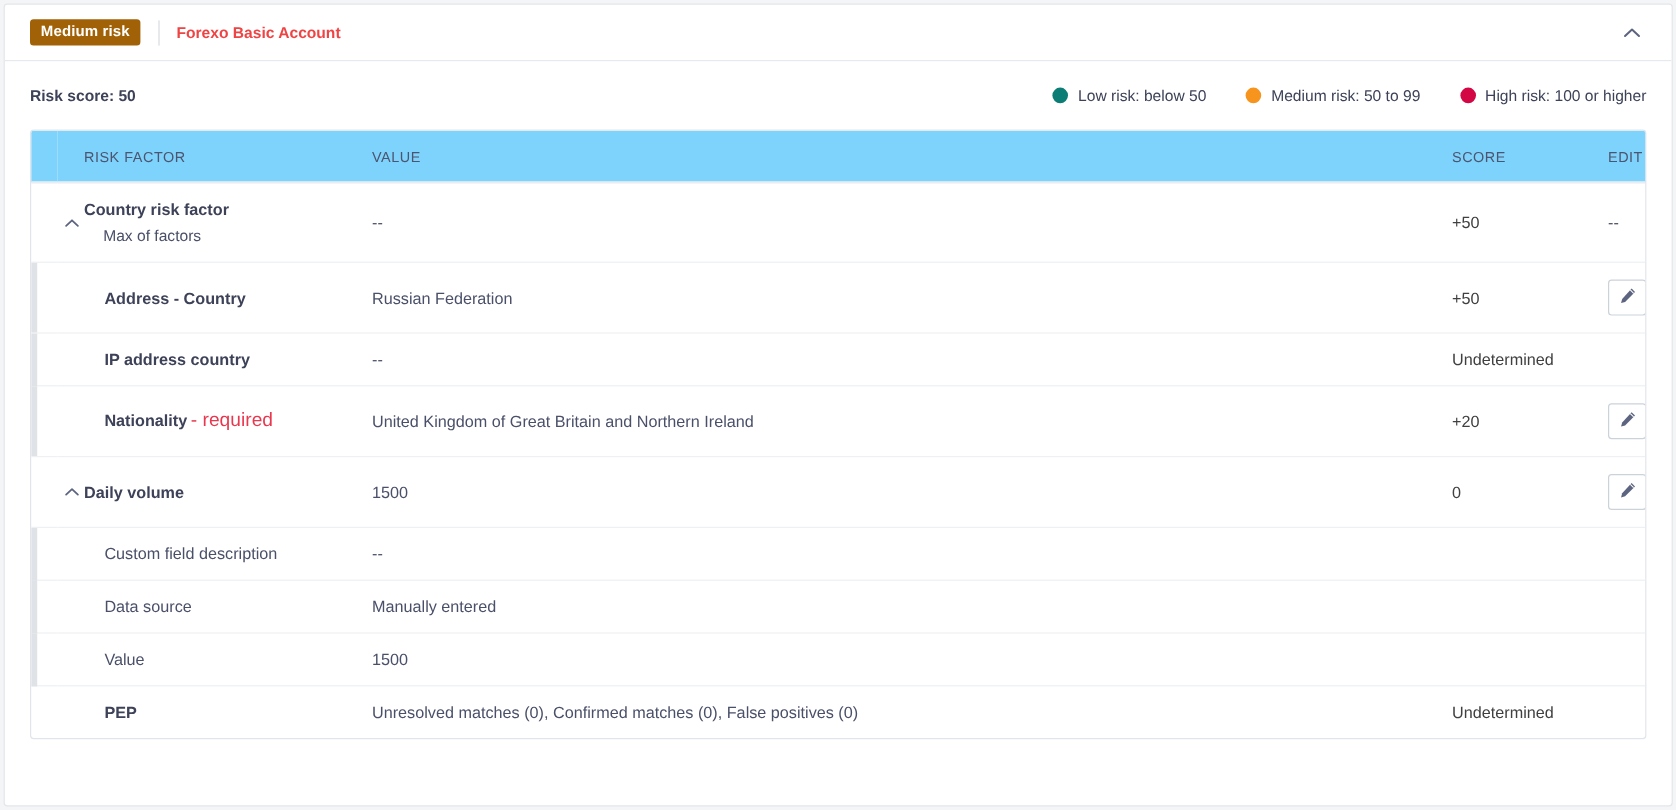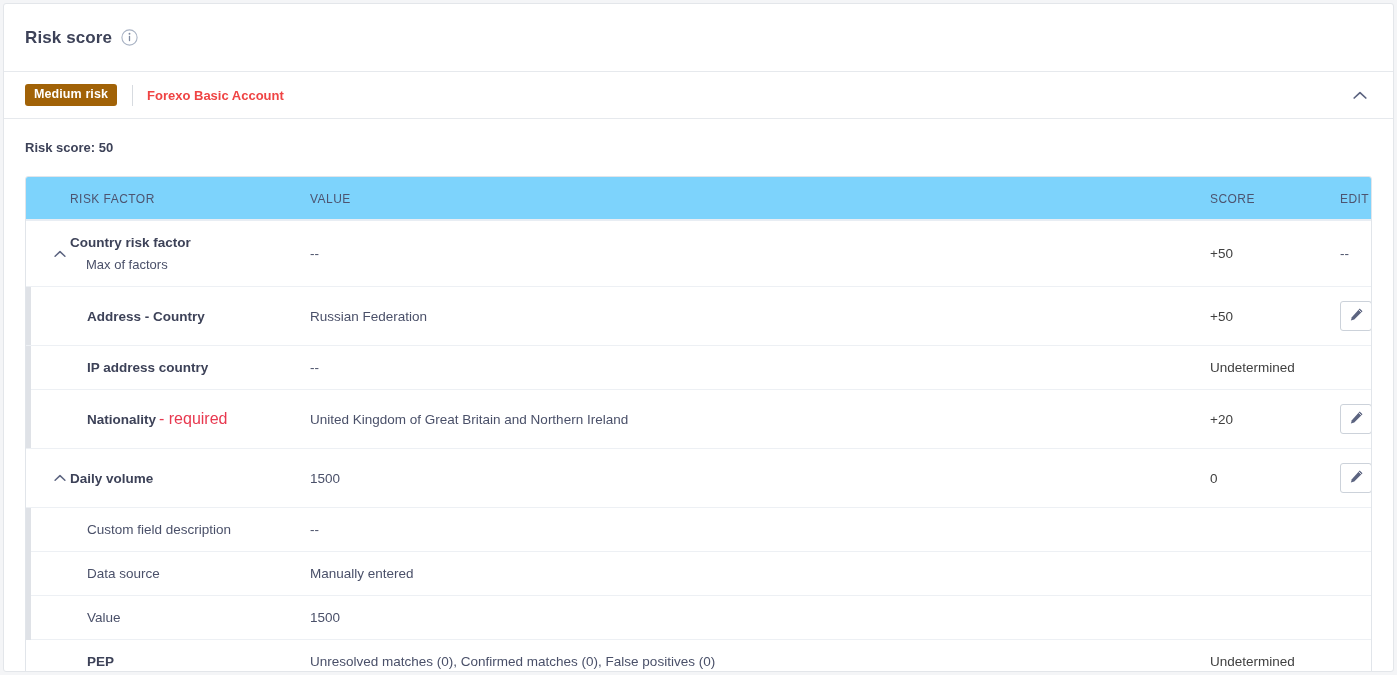--- a/index.html
+++ b/index.html
@@ -193,44 +193,48 @@
     cursor: pointer;
     padding: 0;
   }
   .dash { color: #4a5069; font-size: 13.5px; }
 </style>
 </head>
 <body>
 
 <div class="card">
 
-  <div class="card-header">
-    <span class="card-title">Risk score</span>
-    <span class="info-icon">
-      <svg width="17" height="17" viewBox="0 0 17 17">
-        <circle cx="8.5" cy="8.5" r="7.6" fill="none" stroke="#a9b3c4" stroke-width="1.1"></circle>
-        <circle cx="8.5" cy="4.8" r="0.95" fill="#7f8aa0"></circle>
-        <rect x="7.85" y="6.8" width="1.3" height="5.4" rx="0.6" fill="#7f8aa0"></rect>
-      </svg>
-    </span>
-  </div>
 
   <div class="sub-header">
     <span class="risk-badge">Medium risk</span>
     <span class="sub-divider"></span>
     <span class="account-name">Forexo Basic Account</span>
     <span class="collapse-btn">
       <svg width="14" height="9" viewBox="0 0 14 9">
         <path d="M1.2 7 L7 1.6 L12.8 7" fill="none" stroke="#5c6480" stroke-width="1.7" stroke-linecap="round" stroke-linejoin="round"></path>
       </svg>
     </span>
   </div>
 
   <div class="score-row">
     <span class="score-label">Risk score: 50</span>
+    <div class="legend">
+      <div class="legend-item">
+        <span class="legend-dot" style="background: rgb(11, 125, 116);"></span>
+        <span>Low risk: below 50</span>
+      </div>
+      <div class="legend-item">
+        <span class="legend-dot" style="background: rgb(247, 148, 29);"></span>
+        <span>Medium risk: 50 to 99</span>
+      </div>
+      <div class="legend-item">
+        <span class="legend-dot" style="background: rgb(211, 7, 68);"></span>
+        <span>High risk: 100 or higher</span>
+      </div>
+    </div>
   </div>
 
   <div class="table-wrap">
     <table class="tbl">
       <colgroup>
         <col class="col-accent">
           <col class="col-toggle">
           <col class="col-factor">
         <col class="col-value">
           <col class="col-score">

